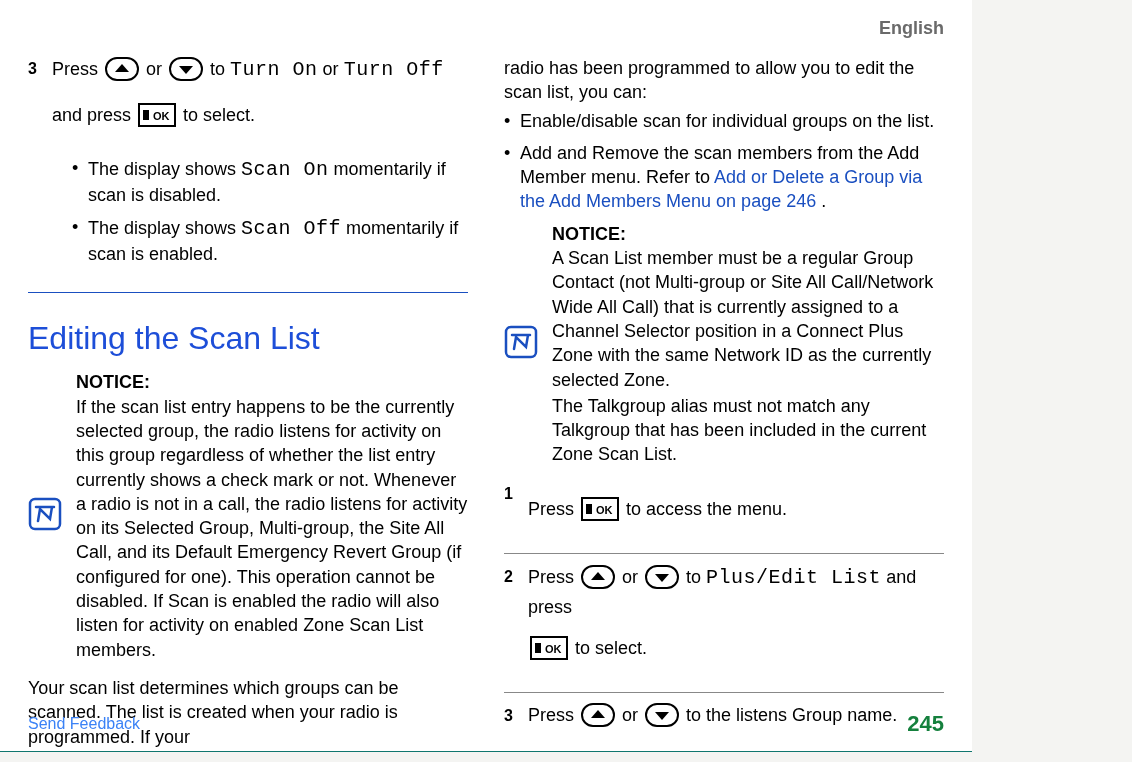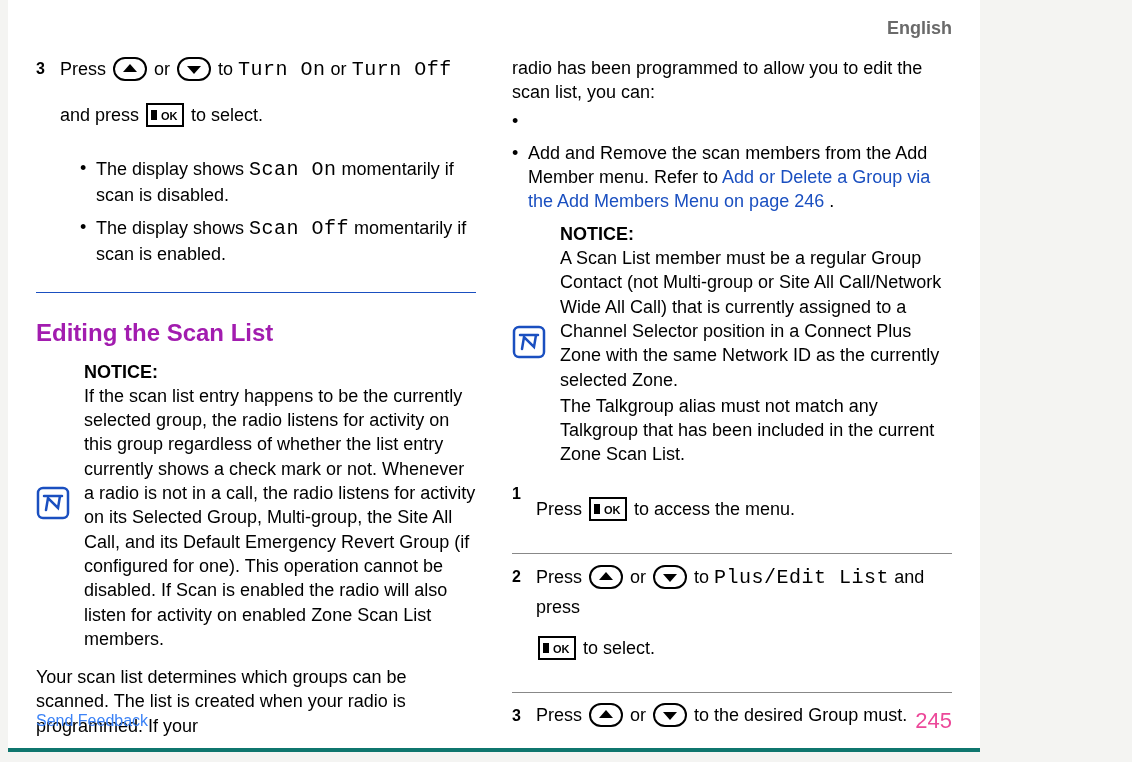--- a/index.html
+++ b/index.html
@@ -6,26 +6,26 @@
     margin: 0;
     padding: 0;
     width: 1132px;
     height: 762px;
     background: #f4f4f2;
     font-family: Arial, Helvetica, sans-serif;
     color: #000;
   }
   .page {
     position: absolute;
-    left: 8px;
+    left: 0;
     top: 0;
     width: 972px;
     height: 752px;
     background: #fff;
-    border-bottom: 4px solid #0f766e;
+    border-bottom: 1px solid #0f766e;
     box-sizing: border-box;
   }
   .header-lang {
     position: absolute;
     top: 18px;
     right: 28px;
     font-weight: bold;
     color: #6a6a6a;
     font-size: 18px;
   }
@@ -72,23 +72,23 @@
   }
   .sep {
     border-top: 1.5px solid #1a4fc0;
     margin: 18px 0 24px 0;
   }
   .sep-thin {
     border-top: 1px solid #888;
     margin: 6px 0 10px 0;
   }
   h2.section-title {
-    color: #a21caf;
-    font-size: 24px;
-    font-weight: bold;
+    color: #1d4ed8;
+    font-size: 32px;
+    font-weight: normal;
     margin: 0 0 10px 0;
   }
   .notice-block {
     display: flex;
     align-items: center;
     gap: 14px;
     margin-bottom: 14px;
   }
   .notice-icon {
     flex-shrink: 0;
@@ -103,21 +103,21 @@
     position: absolute;
     left: 28px;
     right: 28px;
     bottom: 14px;
     display: flex;
     justify-content: space-between;
     align-items: center;
     font-size: 16px;
   }
   .footer .feedback { color: #3b82f6; }
-  .footer .page-num { font-weight: normal; color: #ec4899; font-size: 22px; margin-left: 15px; }
+  .footer .page-num { font-weight: bold; color: #15803d; font-size: 22px; margin-left: 15px; }
 
   
   .btn-icon {
     display: inline-block;
     vertical-align: -6px;
     margin: 0 2px;
   }
   .ok-icon {
     display: inline-block;
     vertical-align: -6px;
@@ -209,20 +209,21 @@
       </div>
 
       <div>Your scan list determines which groups can be scanned. The list is created when your radio is programmed. If your</div>
     </div>
 
     <div class="col">
       <div style="margin-bottom:4px;">radio has been programmed to allow you to edit the scan list, you can:</div>
 
       <div class="bullet-row">
         <div class="bullet-dot">•</div>
+        <div>Enable/disable scan for individual groups on the list.</div>
       </div>
       <div class="bullet-row">
         <div class="bullet-dot">•</div>
         <div>
           <span>Add and Remove the scan members from the Add Member menu. Refer to </span>
           <a class="link">Add or Delete a Group via the Add Members Menu on page 246</a>
           <span>.</span>
         </div>
       </div>
 
@@ -300,21 +301,21 @@
                 <polygon points="17,7 10,15 24,15" fill="#000"></polygon>
               </svg>
           </span>
           <span> or </span>
           <span class="btn-icon">
             <svg width="34" height="24">
                 <rect x="1" y="1" width="32" height="22" rx="11" ry="11" fill="#fff" stroke="#000" stroke-width="2"></rect>
                 <polygon points="17,17 10,9 24,9" fill="#000"></polygon>
               </svg>
           </span>
-          <span> to the desired Group must.</span>
+          <span> to the listens Group name.</span>
         </div>
       </div>
 
     </div>
   </div>
 
   <div class="footer">
     <a class="feedback link">Send Feedback</a>
     <span class="page-num">245</span>
   </div>

